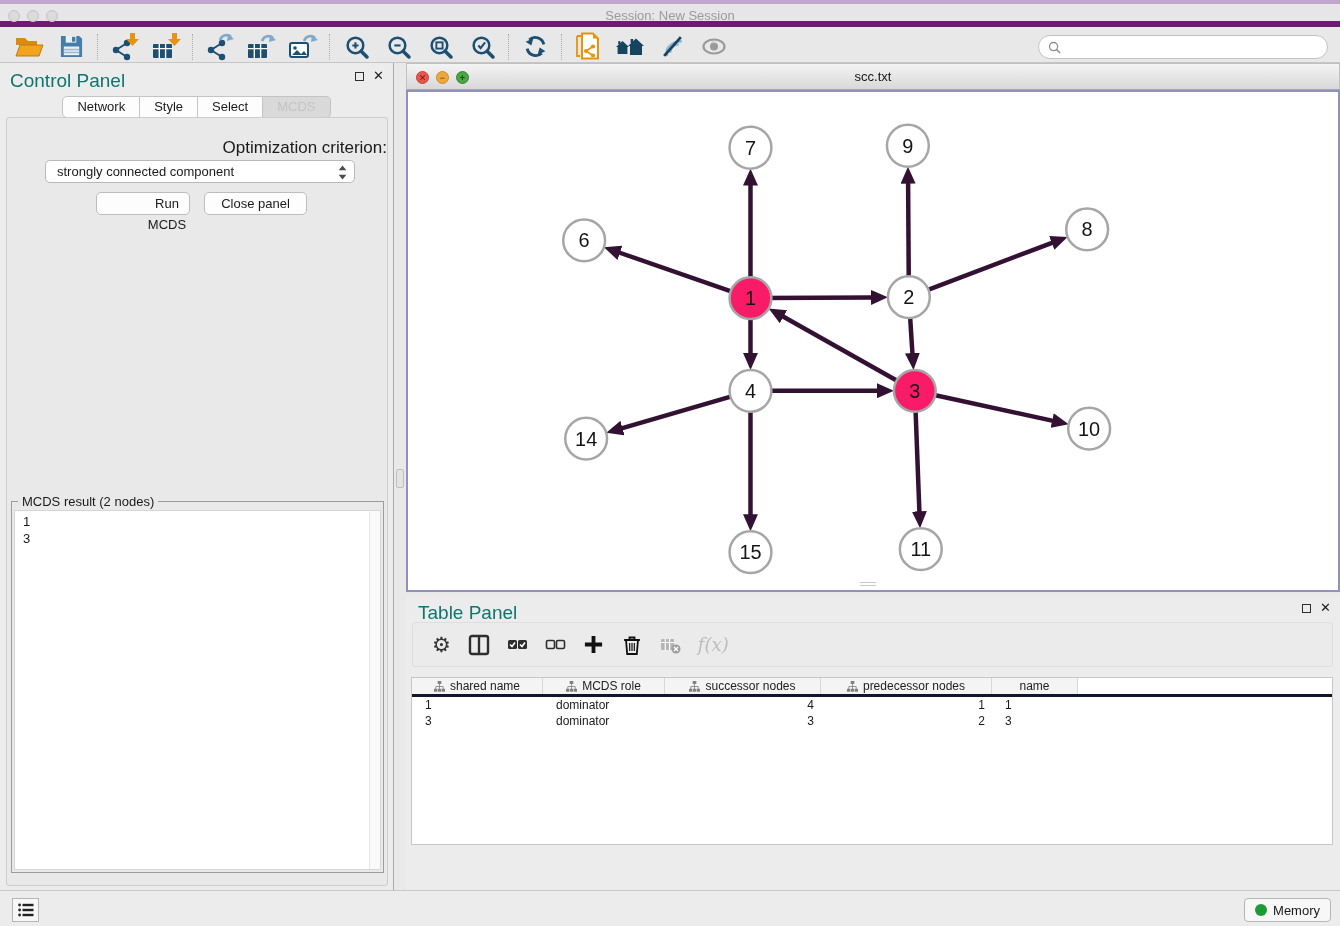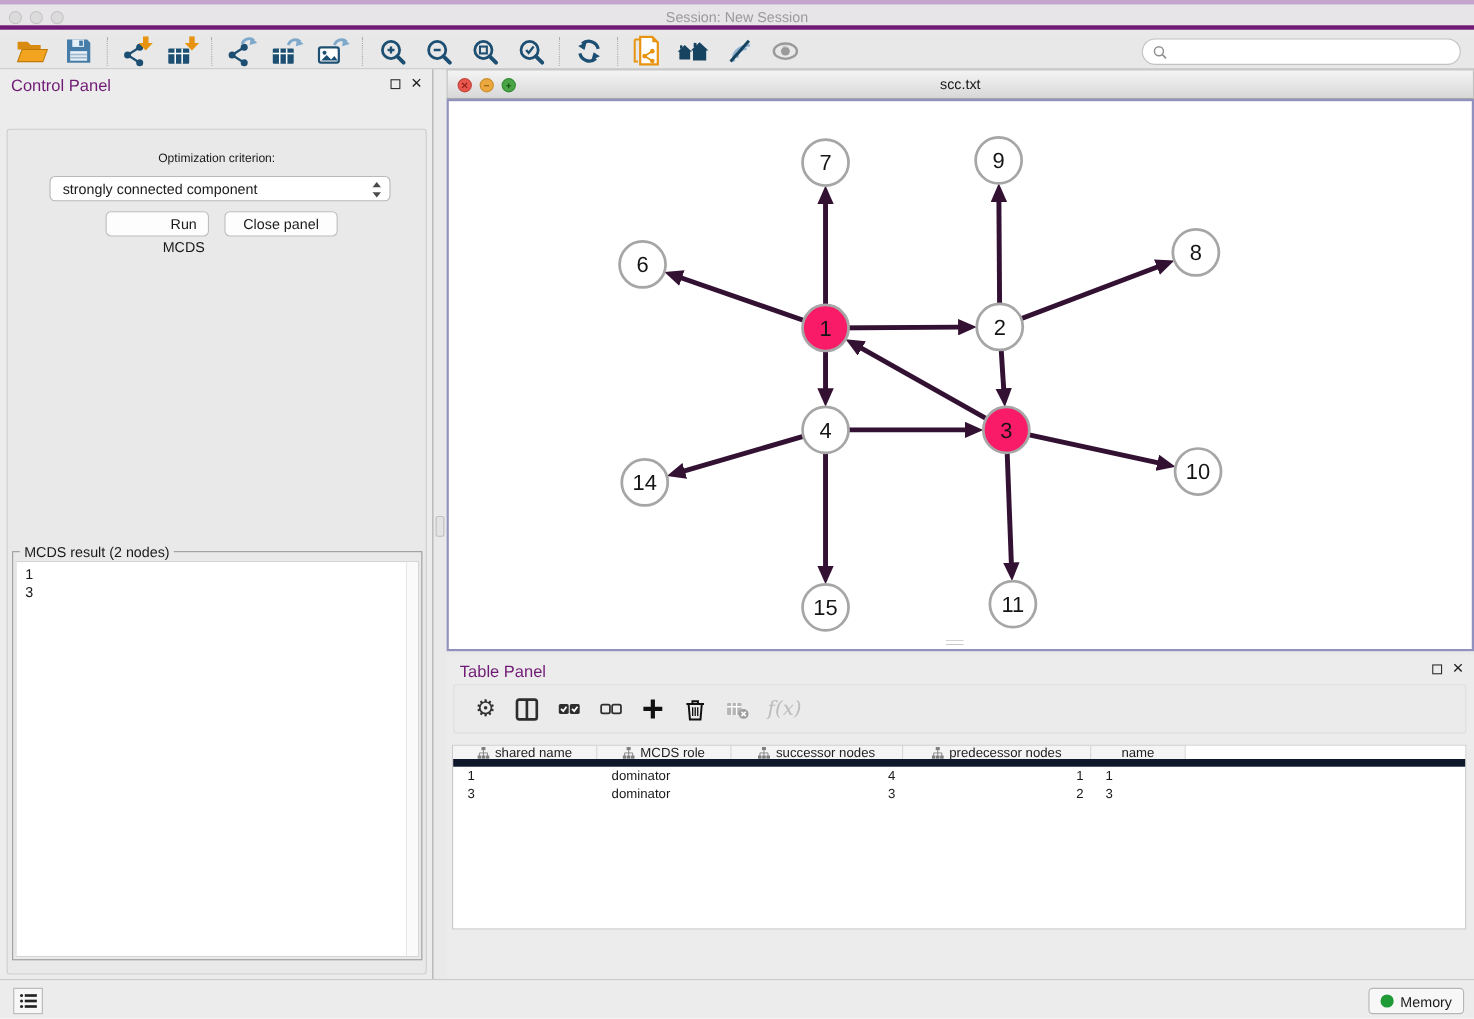--- a/index.html
+++ b/index.html
@@ -4,52 +4,52 @@
 <style>
   * { margin:0; padding:0; box-sizing:border-box; }
   html,body { background:#fff; }
   .app {
     position:relative; width:1340px; height:926px; overflow:hidden;
     background:#E9E9E9; color:#1A1A1A;
     font-family:"Liberation Sans","DejaVu Sans",sans-serif; font-size:13px;
   }
   
   .titlebar { position:absolute; left:0; top:0; width:100%; height:27px;
-    background:#E7E5E7; border-top:4px solid #C3A5CE; border-bottom:4px solid #701a75; }
+    background:#E7E5E7; border-top:4px solid #C3A5CE; border-bottom:6px solid #701a75; }
   .traffic { position:absolute; top:6px; width:12px; height:12px; border-radius:50%;
     background:#DBDBDB; border:1px solid #C4C4C4; }
   .title-text { position:absolute; left:0; top:4px; width:100%; text-align:center;
     color:#9B9B9B; font-size:13px; }
   
   .toolbar { position:absolute; left:0; top:31px; width:100%; height:32px;
     background:#E8E8E8; border-bottom:1px solid #C6C6C6;
     display:flex; align-items:center; padding-left:8px; }
   .tbtn { width:42px; height:30px; display:flex; align-items:center; justify-content:center; }
   .tsep { width:0; height:26px; border-left:1px dotted #ABABAB; margin:0 5px; }
   .search { position:absolute; right:12px; top:4px; width:290px; height:24px;
     background:#fff; border:1px solid #C2C2C2; border-radius:12px;
     display:flex; align-items:center; gap:6px; padding-left:9px; }
   .search input { border:none; outline:none; flex:1; font-size:12px; background:transparent; }
   
   .control-panel { position:absolute; left:0; top:63px; width:394px; height:827px;
     background:#ECECEC; border-right:1px solid #A8A8A8; }
   .panel-head { position:relative; height:26px; }
-  .panel-title { position:absolute; left:10px; top:7px; font-size:15px; color:#701a75; }
+  .panel-title { position:absolute; left:10px; top:7px; font-size:19px; color:#0f766e; }
   .panel-ctls { position:absolute; right:9px; top:8px; display:flex; gap:9px; align-items:center; }
   .float-icon { width:9px; height:9px; border:1.5px solid #2E2E2E; display:inline-block; }
   .close-x { font-size:13px; font-weight:bold; line-height:10px; color:#1A1A1A; }
   .cp-tabs { position:absolute; left:0; top:33px; width:100%; display:flex; justify-content:center; }
   .seg { height:22px; line-height:20px; padding:0 14px; font-size:13px; background:#FDFDFD;
     border:1px solid #C4C4C4; border-left:none; color:#1A1A1A; }
   .seg:first-child { border-left:1px solid #C4C4C4; border-radius:5px 0 0 5px; }
   .seg:last-child { border-radius:0 5px 5px 0; }
   .seg.active { background:#D9D9D9; color:#C4C4C4; }
   .cp-content { position:absolute; left:6px; top:54px; width:382px; height:769px;
     background:#E9E9E9; border:1px solid #CDCDCD; border-radius:3px; }
-  .opt-label { position:absolute; left:0; top:20px; width:100%; text-align:center; font-size:11px; }
+  .opt-label { position:absolute; left:0; top:20px; width:100%; text-align:right; font-size:17px; }
   .criterion { position:absolute; left:38px; top:42px; width:310px; height:23px;
     background:#fff; border:1px solid #B9B9B9; border-radius:5px;
     display:flex; align-items:center; padding-left:11px; font-size:13px;text-align:right; }
   .stepper { position:absolute; right:7px; top:4px; }
   .btn { position:absolute; height:23px; background:#FDFDFD; border:1px solid #BDBDBD;
     border-radius:5px; font-size:13px; text-align:center; line-height:21px; }
   .btn-run { left:89px; top:74px; width:94px;padding-left:48px; }
   .btn-close { left:197px; top:74px; width:103px; }
   .result-group { position:absolute; left:4px; top:383px; width:373px; height:372px;
     border:1px solid #9C9C9C; }
@@ -83,21 +83,21 @@
   .table-panel { position:absolute; left:406px; top:595px; width:934px; height:295px;
     background:#ECECEC; }
   .tp-toolbar { position:absolute; left:6px; top:27px; right:7px; height:45px;
     background:#EBEBEB; border:1px solid #DEDEDE; border-radius:3px;
     display:flex; align-items:center; gap:17px; padding-left:19px; }
   .gear-glyph { font-size:21px; line-height:21px; color:#333; }
   .fx-glyph { font-family:"DejaVu Serif","Liberation Serif",serif; font-style:italic;
     font-size:18px; color:#BCBCBC; }
   .tp-table { position:absolute; left:5px; top:82px; right:7px; height:168px;
     background:#fff; border:1px solid #C7C7C7; }
-  .thead { display:flex; height:19px; background:#F4F4F4; border-bottom:7px solid #0f172a;
+  .thead { display:flex; height:19px; background:#F4F4F4; border-bottom:3px solid #0f172a;
     font-size:12px; color:#222; }
   .th { display:flex; align-items:center; justify-content:center; gap:5px;
     border-right:1px solid #D8D8D8; }
   .c0 { width:131px; } .c1 { width:122px; } .c2 { width:156px; } .c3 { width:171px; } .c4 { width:86px; }
   .th-fill { flex:1; background:#fff; }
   .trow { display:flex; height:16px; font-size:12px; align-items:center; }
   .td { overflow:hidden; white-space:nowrap; }
   .td.c0,.td.c1,.td.c4 { padding-left:13px; text-align:left; }
   .td.c2,.td.c3 { text-align:right; padding-right:7px; }
   .tp-tabs { position:absolute; left:0; right:0; top:266px; display:flex; justify-content:center; }
@@ -271,20 +271,26 @@
     </div>
   </div>
 
   <div class="control-panel">
     <div class="panel-head">
       <span class="panel-title">Control Panel</span>
       <span class="panel-ctls">
         <span class="float-icon"></span>
         <span class="close-x">✕</span>
       </span>
+    </div>
+    <div class="cp-tabs">
+      <span class="seg">Network</span>
+      <span class="seg">Style</span>
+      <span class="seg">Select</span>
+      <span class="seg active">MCDS</span>
     </div>
     <div class="cp-content">
       <div class="opt-label">Optimization criterion:</div>
       <div class="criterion">
         <span>strongly connected component</span>
         <span class="stepper">
           <svg width="9" height="15" viewBox="0 0 9 15">
             <path d="M4.5 0.5 L8.3 5.3 H0.7 Z" fill="#4A4A4A"></path>
             <path d="M4.5 14.5 L0.7 9.7 H8.3 Z" fill="#4A4A4A"></path>
           </svg>

